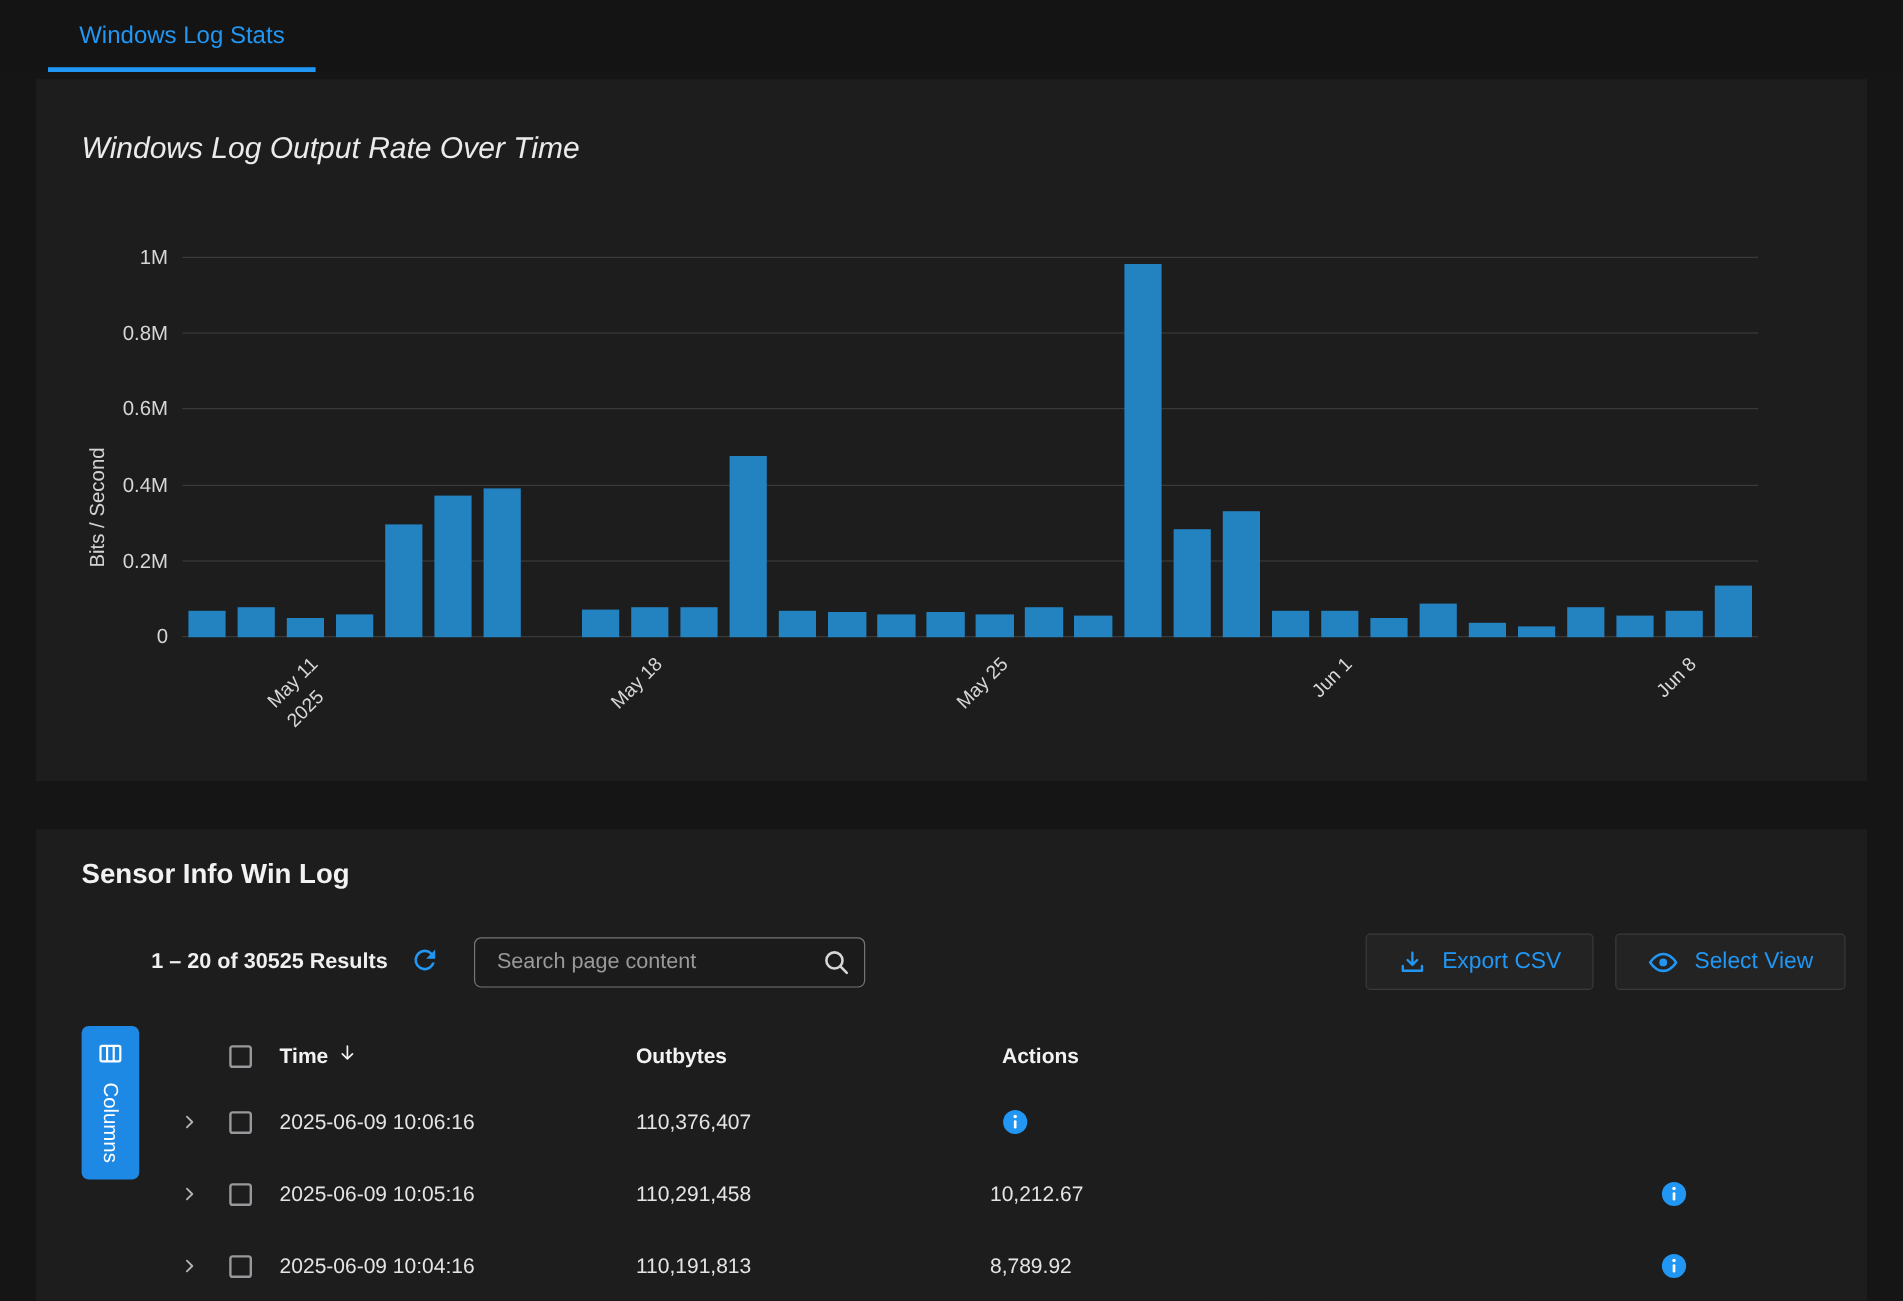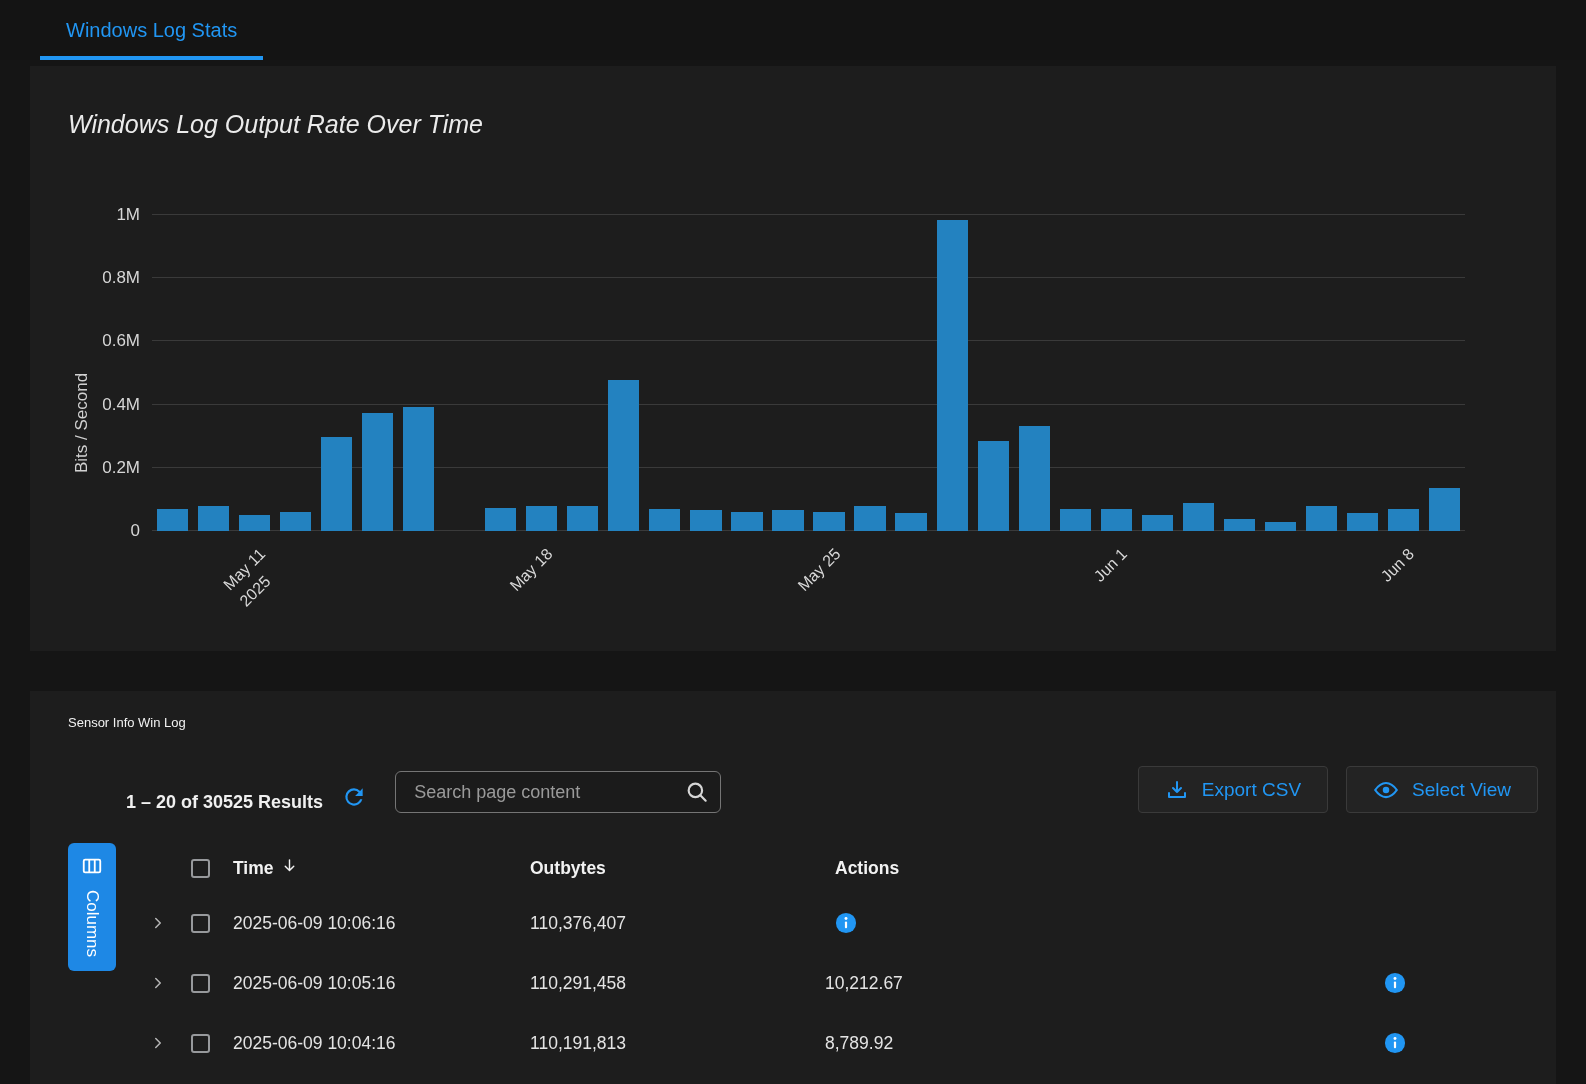--- a/index.html
+++ b/index.html
@@ -43,22 +43,22 @@
   .bar { width: 76%; background: var(--bar); }
   .x-axis { position: relative; height: 100px; margin-left: 56px; }
   .xtick { position: absolute; top: 12px; width: 0; }
   .xlabel {
     position: absolute; right: 0; top: 0;
     transform-origin: 100% 0; transform: rotate(-45deg);
     font-size: 16px; color: #d8d8d8; white-space: nowrap; line-height: 1.45;
   }
   
   .table-panel { margin-top: 40px; padding: 24px 18px 0 38px; min-height: 400px; }
-  .section-title { margin: 0; font-size: 13px; font-weight: normal; color: #f2f2f2; }
-  .toolbar { display: flex; align-items: flex-end; margin-top: 36px; }
+  .section-title { margin: 0; font-size: 23px; font-weight: bold; color: #f2f2f2; }
+  .toolbar { display: flex; align-items: center; margin-top: 36px; }
   .results { margin-left: 58px; font-size: 18px; font-weight: bold; color: #f0f0f0; white-space: nowrap; }
   .icon-btn {
     margin-left: 16px; width: 30px; height: 30px; border: none; background: transparent;
     color: var(--accent); cursor: pointer; display: flex; align-items: center; justify-content: center; padding: 0;
   }
   .search {
     margin-left: 26px; display: flex; align-items: center;
     width: 326px; height: 42px; padding: 0 10px 0 16px;
     background: #1b1b1b; border: 1px solid #757575; border-radius: 6px;
   }

